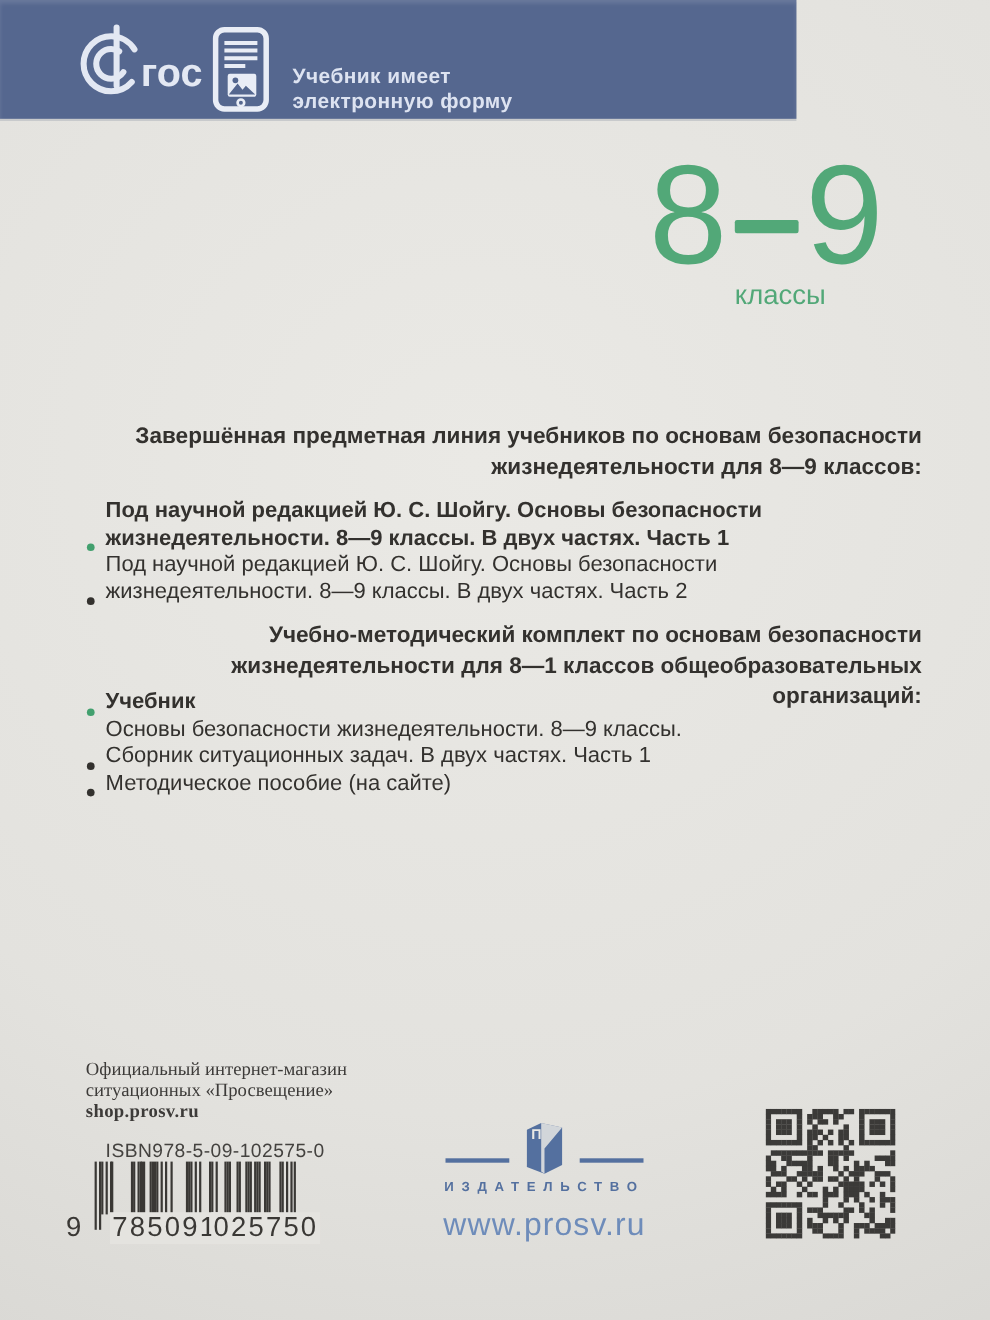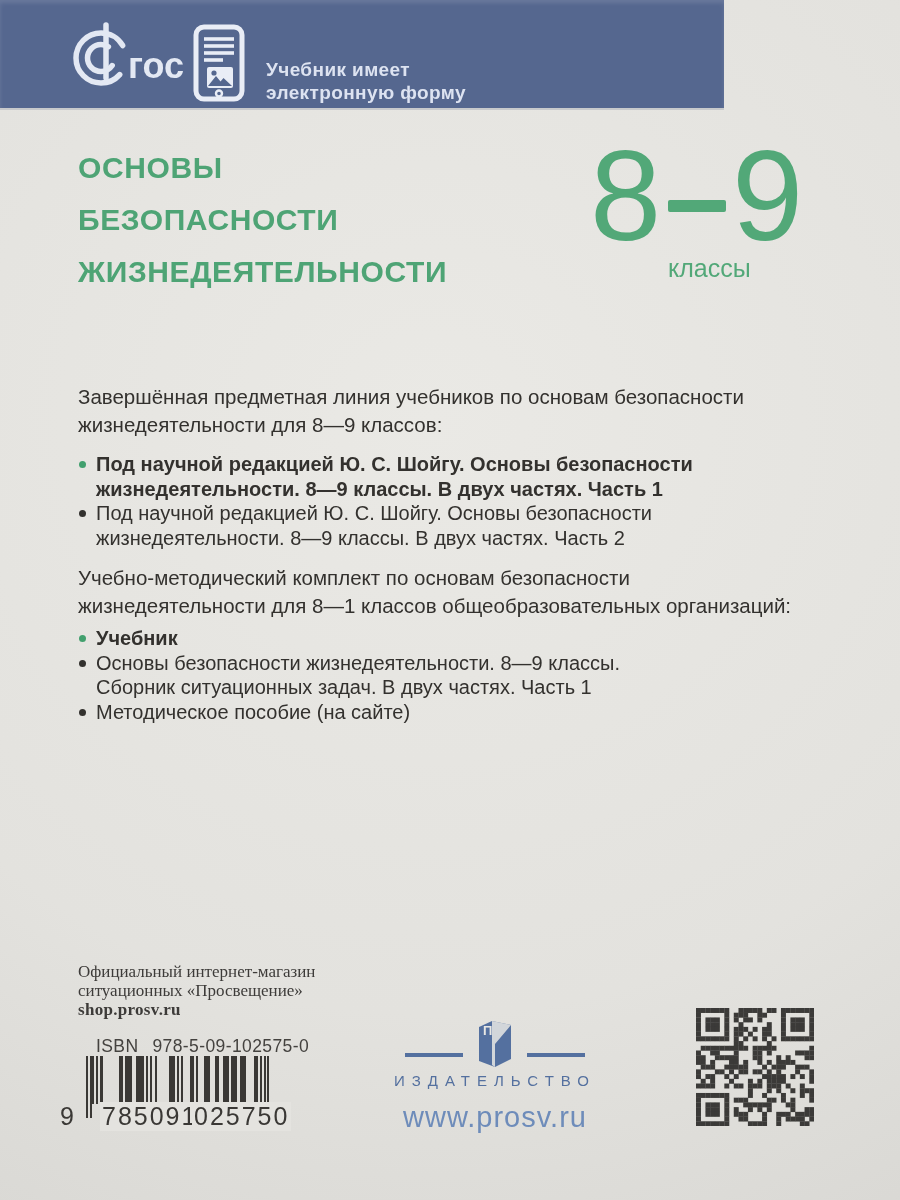--- a/index.html
+++ b/index.html
@@ -14,46 +14,46 @@
   .ebook-note{position:absolute;left:266px;top:58px;color:#dde3f1;font-weight:bold;
     font-size:19px;line-height:23px;letter-spacing:.4px;}
   
   .title{position:absolute;left:78px;top:142px;color:#4ea475;font-weight:bold;
     font-size:30px;line-height:52px;letter-spacing:.6px;}
   .grade-digit{position:absolute;top:132px;font-size:128px;line-height:1;color:#52a878;font-weight:400;}
   .g8{left:590px}.g9{left:732px}
   .grade-dash{position:absolute;left:668px;top:200px;width:58px;height:12px;background:#52a878;border-radius:2px;}
   .grade-label{position:absolute;left:668px;top:254px;font-size:25px;color:#52a878;}
   
-  .sec-heading{position:absolute;left:78px;width:760px;color:#33312e;font-weight:normal;
-    font-size:20.5px;line-height:27.5px;white-space:pre-line;}
+  .sec-heading{position:absolute;left:78px;width:760px;color:#33312e;font-weight:bold;
+    font-size:20.5px;line-height:27.5px;white-space:pre-line;text-align:right;}
   .sh1{top:383px}.sh2{top:564px}
   .blist{position:absolute;left:78px;width:760px;}
   .bl1{top:452px}.bl2{top:626px}
-  .li{display:flex;align-items:flex-start;font-size:20px;line-height:24.5px;color:#33312e;}
+  .li{display:flex;align-items:flex-end;font-size:20px;line-height:24.5px;color:#33312e;}
   .dot{flex:0 0 auto;width:7px;height:7px;border-radius:50%;background:#33312e;margin:9px 10px 0 1px;}
   .dot.green{background:#42a06e;}
   .li .t{white-space:pre-line;}
   .li .t.bold{font-weight:bold;}
   
   .shop{position:absolute;left:78px;top:962px;font-size:17px;line-height:19px;color:#3d3b39;font-family:Liberation Serif, serif;}
   .shop .bold{font-weight:bold;letter-spacing:.3px;}
   .isbn{position:absolute;left:96px;top:1036px;font-size:17.5px;color:#44423f;letter-spacing:.4px;}
-  .isbn .num{margin-left:14px;}
+  .isbn .num{}
   .barcode{position:absolute;left:86px;top:1056px;width:184px;height:64px;}
   .barcode i{position:absolute;top:0;width:2px;background:#3a3835;}
   .ean{position:absolute;top:1102px;font-size:25px;color:#3a3835;letter-spacing:2px;}
   .ean0{left:60px}.ean1{left:100px;background:#e4e3df;padding:0 2px}.ean2{left:192px;background:#e4e3df;padding:0 2px}
   
   .pub{position:absolute;left:355px;top:1020px;width:280px;text-align:center;color:#54709f;}
   .pub-top{display:flex;align-items:center;justify-content:center;}
   .pub-line{width:58px;height:4px;background:#54709f;margin-top:22px;}
   .pub-glyph{margin:0 14px;}
   .pub-name{font-family:"Liberation Serif",serif;font-weight:bold;font-size:23px;letter-spacing:2.5px;margin-top:5px;}
-  .pub-sub{font-size:15px;letter-spacing:7px;margin-top:4px;font-weight:normal;}
+  .pub-sub{font-size:12px;letter-spacing:7px;margin-top:4px;font-weight:bold;}
   .pub-url{font-size:29px;letter-spacing:1px;color:#6e8cba;margin-top:12px;}
   
   .qr{position:absolute;left:696px;top:1008px;width:118px;height:118px;}
 </style>
 </head>
 <body>
 
 <div id="cover">
 
   <div class="banner">
@@ -75,25 +75,20 @@
       </g>
       <rect x="14" y="43" width="26" height="21" rx="2" fill="#e9edf6"></rect>
       <circle cx="21" cy="49" r="2.6" fill="#55678f"></circle>
       <path d="M15 62 L23 52 L27.5 57.5 L30.5 54 L39 62 Z" fill="#55678f"></path>
       <circle cx="26" cy="69.5" r="3" fill="none" stroke="#e9edf6" stroke-width="2.4"></circle>
     </svg>
     <div class="ebook-note" style="white-space:pre-line">Учебник имеет
 электронную форму</div>
   </div>
 
-  <div class="title">
-    <div>ОСНОВЫ</div>
-    <div>БЕЗОПАСНОСТИ</div>
-    <div>ЖИЗНЕДЕЯТЕЛЬНОСТИ</div>
-  </div>
 
   <div class="grade-digit g8">8</div>
   <div class="grade-dash"></div>
   <div class="grade-digit g9">9</div>
   <div class="grade-label">классы</div>
 
   <div class="sec-heading sh1">Завершённая предметная линия учебников по основам безопасности
 жизнедеятельности для 8—9 классов:</div>
   <div class="blist bl1">
     <div class="li">

